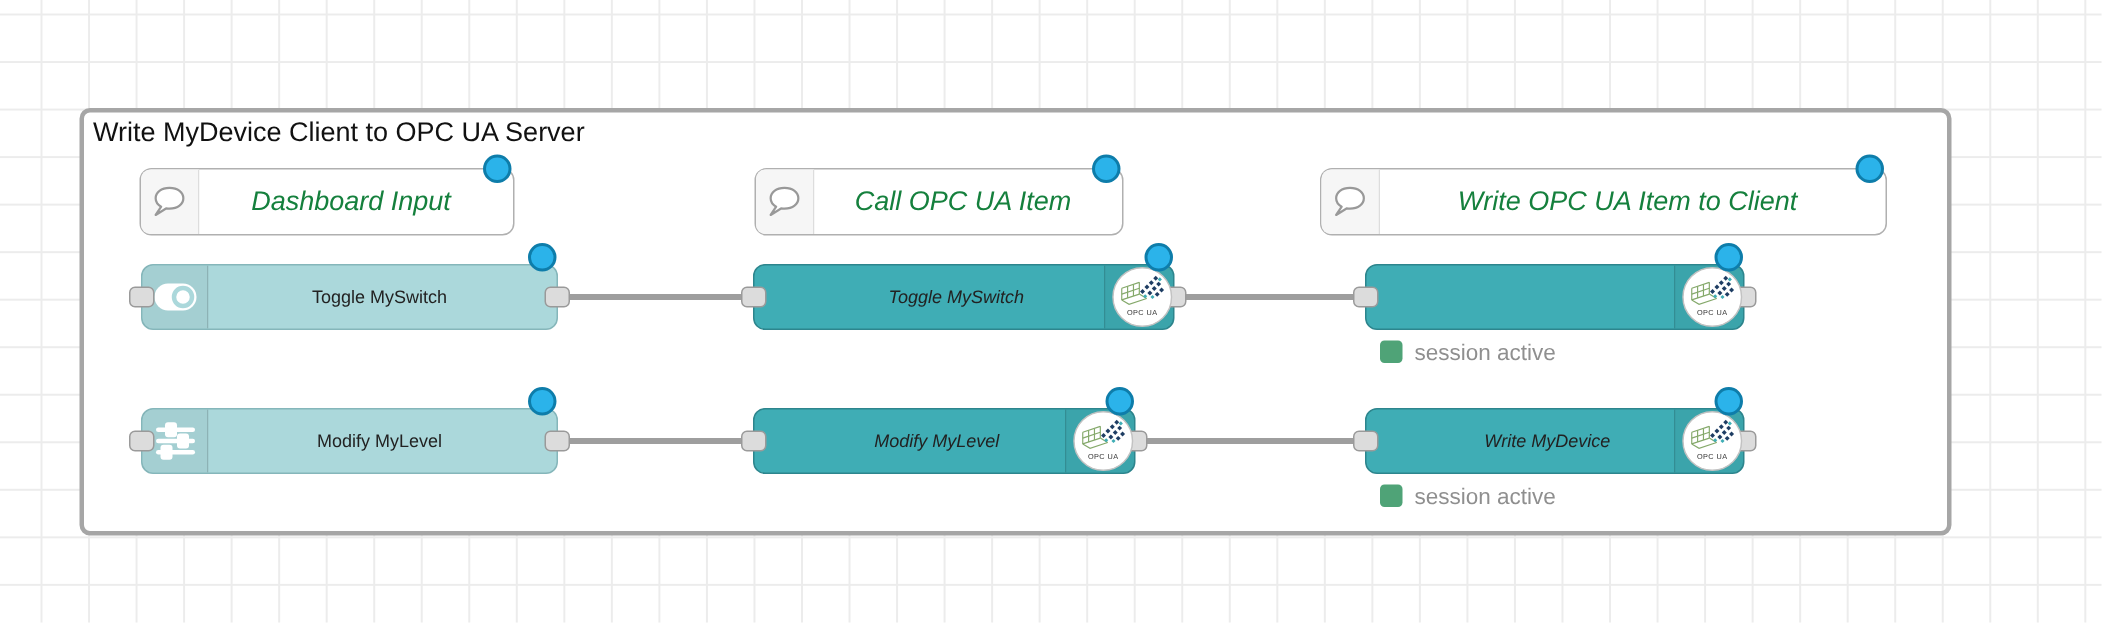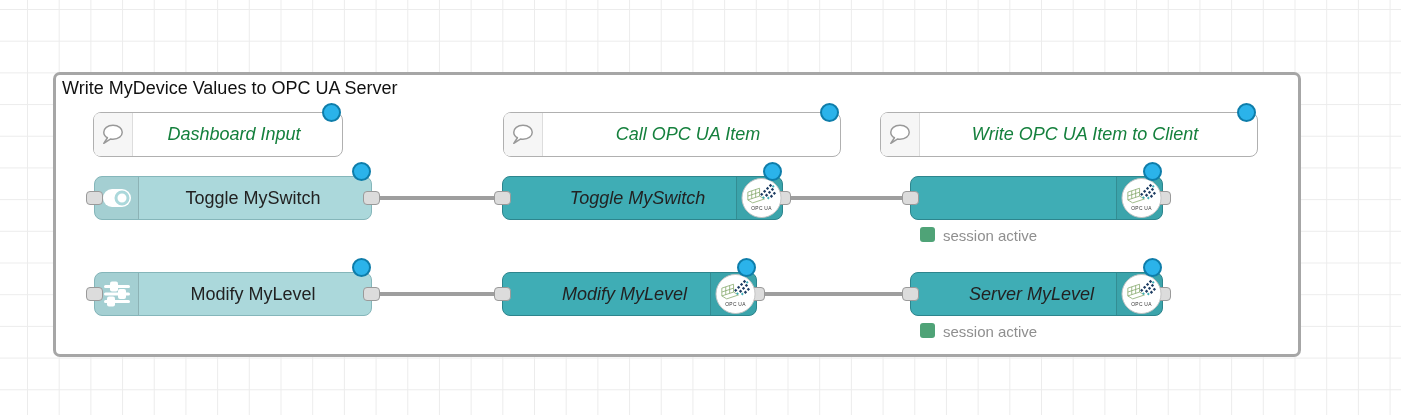--- a/index.html
+++ b/index.html
@@ -51,21 +51,21 @@
     border-radius:6px 0 0 6px;display:flex;align-items:center;justify-content:center;
   }
   .badge-zone{
     position:absolute;right:0;top:0;bottom:0;width:45px;
     background:rgba(0,0,0,0.05);border-left:1px solid rgba(0,0,0,0.14);
     border-radius:0 6px 6px 0;
   }
   .badge{position:absolute;right:0px;top:50%;transform:translateY(-50%);width:41px;height:41px;z-index:5;}
   .label{
     position:absolute;top:0;bottom:0;display:flex;align-items:center;justify-content:center;
-    font-size:18px;color:#222;white-space:nowrap;
+    font-size:12px;color:#222;white-space:nowrap;
   }
   .label.ui{left:48px;right:8px;font-style:normal;}
   .label.opc{left:42px;right:52px;font-style:italic;}
   .port{
     position:absolute;width:17px;height:14px;background:#dcdcdc;
     border:1.5px solid #9a9a9a;border-radius:4px;box-sizing:border-box;
     top:50%;margin-top:-7px;z-index:4;
   }
   .port-in{left:-9px;}
   .port-out{right:-9px;}
@@ -82,39 +82,39 @@
   
   .toggle-ring{fill:#ffffff;stroke:var(--node-light,#abd8db);stroke-width:3px;}
   .badge-text{font-family:"Liberation Sans",sans-serif;font-size:5px;fill:#333;letter-spacing:0.3px;}
 </style>
 </head>
 <body>
 
 <div class="canvas">
 
   <div class="group">
-    <div class="group-title">Write MyDevice Values to OPC UA Server</div>
+    <div class="group-title">Write MyDevice Client to OPC UA Server</div>
   </div>
 
   <div class="wire" style="left:372px;top:196px;width:130px;"></div>
   <div class="wire" style="left:783px;top:196px;width:127px;"></div>
   <div class="wire" style="left:372px;top:292px;width:130px;"></div>
   <div class="wire" style="left:757px;top:292px;width:153px;"></div>
 
   <div class="comment" style="left:93px;top:112px;width:250px;">
     <span class="c-icon">
       <svg width="26" height="24" viewBox="0 0 28 26">
         <path d="M14 2.5 C8 2.5 4 5.8 4 10 C4 12.5 5.5 14.7 8 16 L4 22 L11.5 17.3 C12.3 17.4 13.1 17.5 14 17.5 C20 17.5 24 14.2 24 10 C24 5.8 20 2.5 14 2.5 Z" fill="#ffffff" stroke="#999999" stroke-width="1.6" stroke-linejoin="round"></path>
       </svg>
     </span>
     <span class="c-label">Dashboard Input</span>
     <span class="changed-dot"></span>
   </div>
 
-  <div class="comment" style="left:503px;top:112px;width:338px;">
+  <div class="comment" style="left:503px;top:112px;width:246px;">
     <span class="c-icon">
       <svg width="26" height="24" viewBox="0 0 28 26">
         <path d="M14 2.5 C8 2.5 4 5.8 4 10 C4 12.5 5.5 14.7 8 16 L4 22 L11.5 17.3 C12.3 17.4 13.1 17.5 14 17.5 C20 17.5 24 14.2 24 10 C24 5.8 20 2.5 14 2.5 Z" fill="#ffffff" stroke="#999999" stroke-width="1.6" stroke-linejoin="round"></path>
       </svg>
     </span>
     <span class="c-label">Call OPC UA Item</span>
     <span class="changed-dot"></span>
   </div>
 
   <div class="comment" style="left:880px;top:112px;width:378px;">
@@ -283,21 +283,21 @@
         <text class="badge-text" x="21" y="33.5" text-anchor="middle">OPC UA</text>
       </svg>
     </span>
     <span class="changed-dot"></span>
   </div>
 
   <div class="node dark" style="left:910px;top:272px;width:253px;">
     <span class="port port-in"></span>
     <span class="port port-out"></span>
     <span class="badge-zone"></span>
-    <span class="label opc">Server MyLevel</span>
+    <span class="label opc">Write MyDevice</span>
     <span class="badge">
       <svg width="41" height="41" viewBox="0 0 42 42">
         <circle cx="21" cy="21" r="20" fill="#ffffff" stroke="#c2c2c2" stroke-width="1"></circle>
         <g stroke="#85a96b" stroke-width="0.8" fill="none">
           <path d="M7 15 L19 11"></path>
             <path d="M7 19 L19 15"></path>
             <path d="M7 23 L19 19"></path>
           <path d="M7 15 L7 23"></path>
             <path d="M11 13.7 L11 21.7"></path>
             <path d="M15 12.4 L15 20.4"></path>

